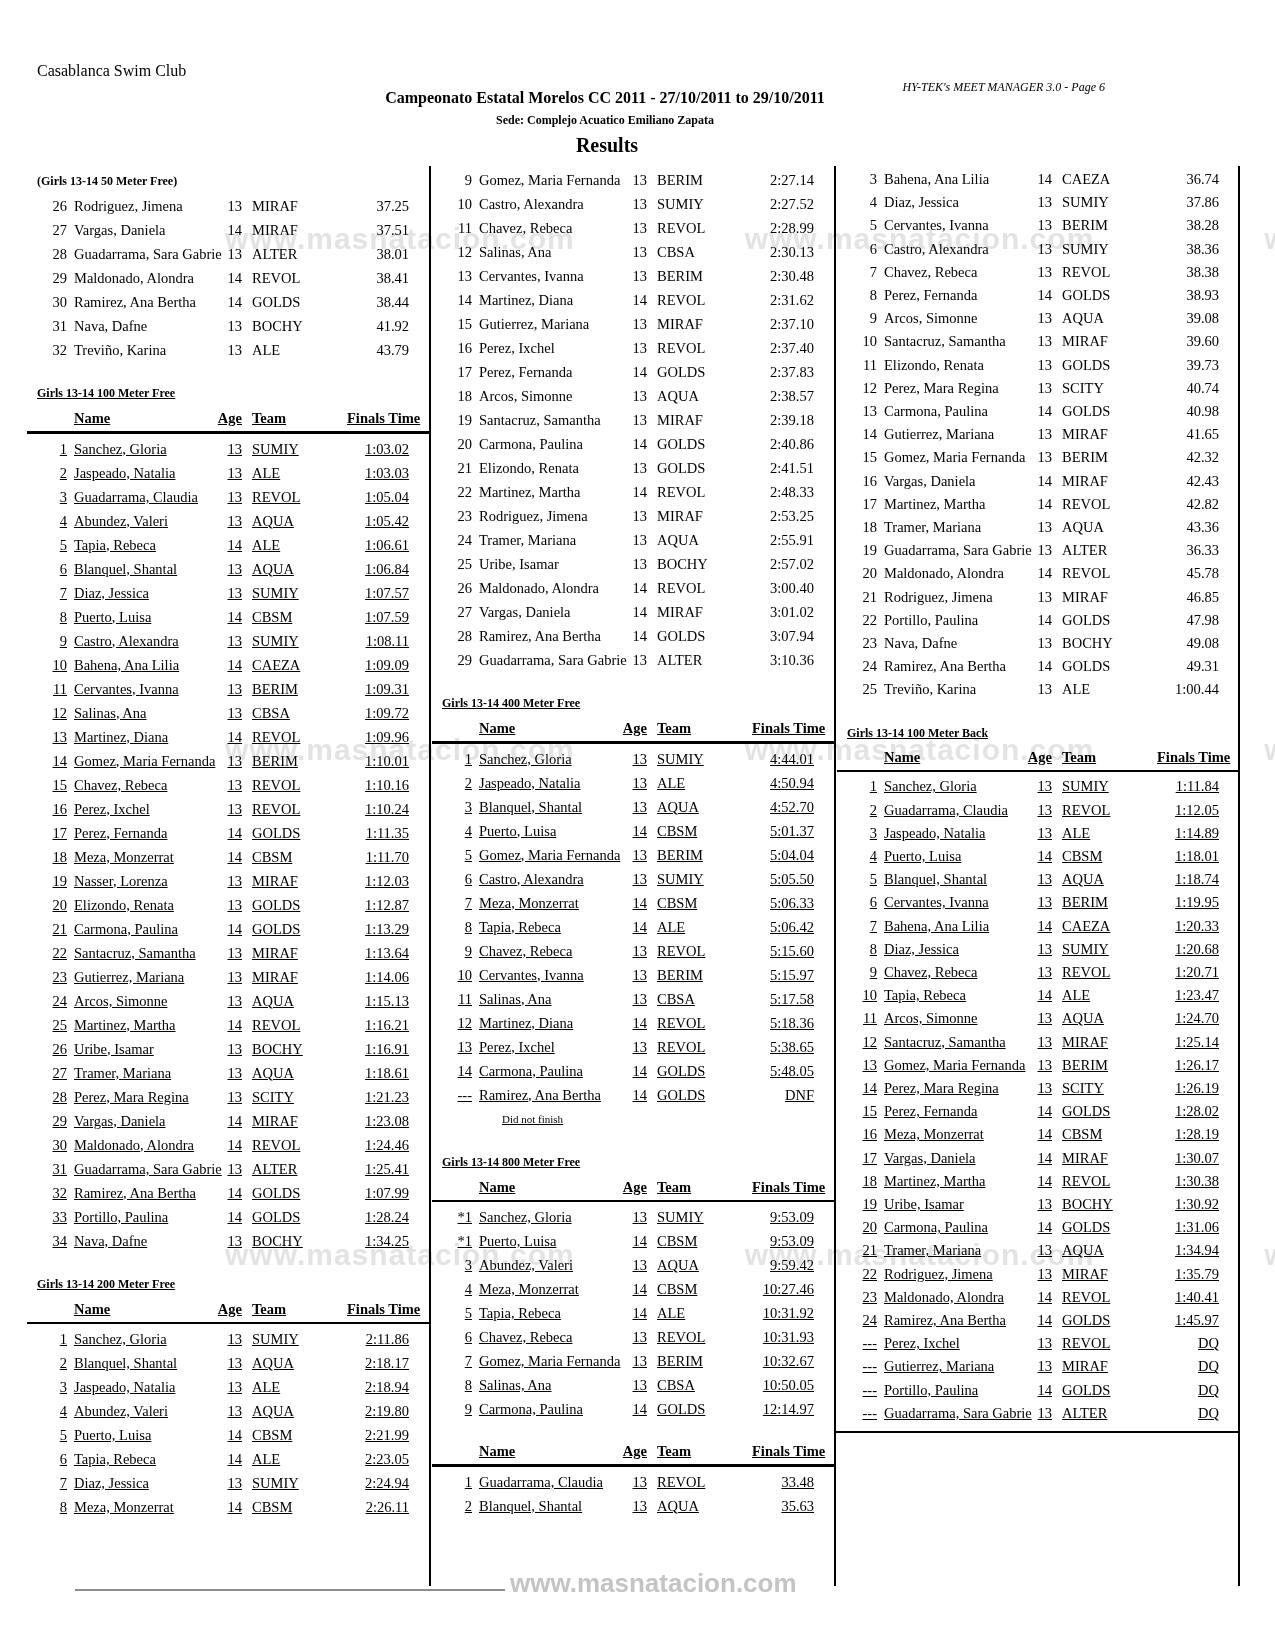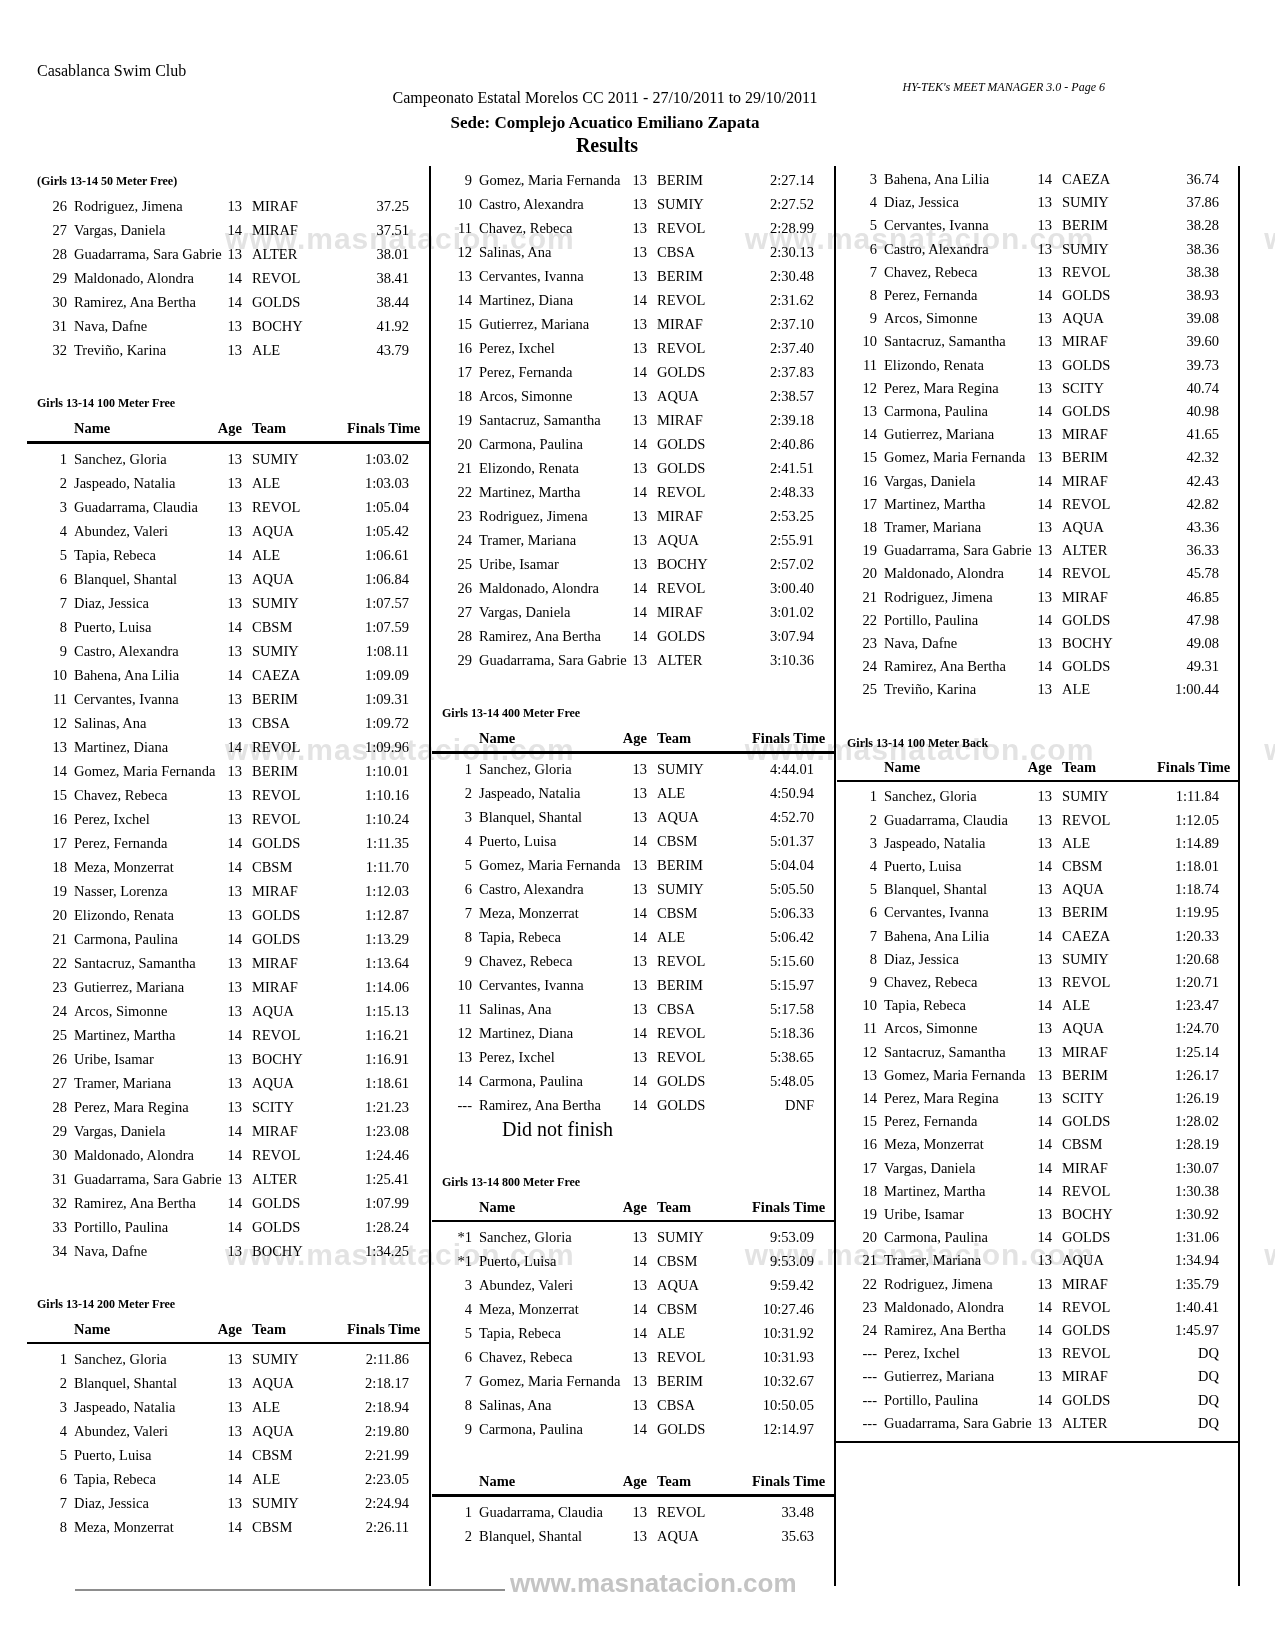--- a/index.html
+++ b/index.html
@@ -5,22 +5,22 @@
   html,body { margin:0; padding:0; background:#e8e8e8; }
   .page {
     position:relative; width:1275px; height:1650px; margin:0 auto;
     background:#ffffff; color:#000;
     font-family:"Liberation Serif", serif; overflow:hidden;
   }
   
   .hdr-left  { position:absolute; left:37px;  top:62px; font-size:16px; }
   .hdr-right { position:absolute; right:170px; top:80px; font-size:12px;font-style:italic; }
   .title-wrap{ position:absolute; left:35px; top:0; width:1140px; text-align:center; }
-  .meet-title{ position:absolute; left:0; right:0; top:89px;  font-size:16px; font-weight:normal;text-align:center; }
-  .venue     { position:absolute; left:0; right:0; top:113px; font-size:17px; font-weight:bold; }
+  .meet-title{ position:absolute; left:0; right:0; top:89px;  font-size:16px; font-weight:bold;text-align:center; }
+  .venue     { position:absolute; left:0; right:0; top:113px; font-size:12px; font-weight:bold; }
   .results-h { position:absolute; left:4px; right:0; top:134px; font-size:20px; font-weight:bold; }
   
   .wm-row {
     position:absolute; left:0; right:0; padding-left:225px;
     font-family:"Liberation Sans", sans-serif; font-size:30px; font-weight:bold;
     color:#bdbdbd; opacity:0.42; white-space:nowrap; overflow:hidden;
     letter-spacing:1px; z-index:0;
   }
   .wm-row span { margin-right:170px; }
   .wm-1 { top:222px; } .wm-2 { top:733px; } .wm-3 { top:1238px; }
@@ -28,32 +28,32 @@
   .footer-wm   { position:absolute; left:510px; top:1568px; font-family:"Liberation Sans", sans-serif;
                  font-size:26px; font-weight:bold; color:#c4c4c4; z-index:0; white-space:nowrap; }
   
   .vline { position:absolute; top:166px; width:2px; height:1420px; background:#000; z-index:2; }
   .vline-1 { left:429px; } .vline-2 { left:834px; } .vline-3 { left:1238px; }
   
   .col { position:absolute; top:168px; width:372px; z-index:1; }
   .col-0 { left:37px; } .col-1 { left:442px; } .col-2 { left:847px; }
   .event-heading { font-size:12px; font-weight:bold; line-height:26px; white-space:nowrap; }
   .section { margin:0; }
-  .section + .section { margin-top:28px; }
+  .section + .section { margin-top:18px;text-decoration:underline; }
   .thead-row, .rrow {
     display:grid; grid-template-columns:30px 7px 142px 26px 10px 95px auto;
     line-height:24px; font-size:14.5px; white-space:nowrap;
   }
   .col-2 .thead-row, .col-2 .rrow { line-height:23.2px; }
   .thead-row { font-weight:bold; }
   .c-place { text-align:right; }
   .c-age   { text-align:right; }
   .c-time  { text-align:right; }
   .hrule { height:2.5px; background:#000; margin:1px -21px 3px -10px; }
-  .note-row { line-height:24px; font-size:20px; padding-left:60px; }
+  .note-row { line-height:24px; font-size:11px; padding-left:60px; }
   .bottom-rule { height:1.5px; background:#000; margin:6px -21px 0 -12px; }
 </style>
 </head>
 <body>
 
 <div class="page">
 
   <div class="wm-row wm-1"><span>www.masnatacion.com</span><span>www.masnatacion.com</span><span>www.masnatacion.com</span></div>
   <div class="wm-row wm-2"><span>www.masnatacion.com</span><span>www.masnatacion.com</span><span>www.masnatacion.com</span></div>
   <div class="wm-row wm-3"><span>www.masnatacion.com</span><span>www.masnatacion.com</span><span>www.masnatacion.com</span></div>

